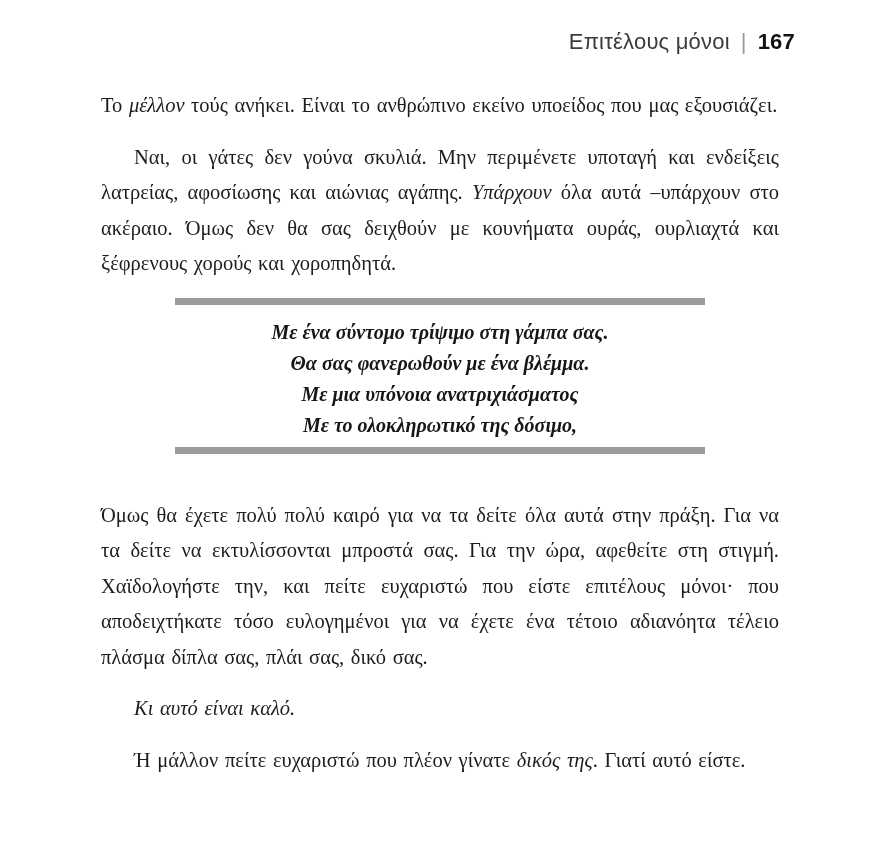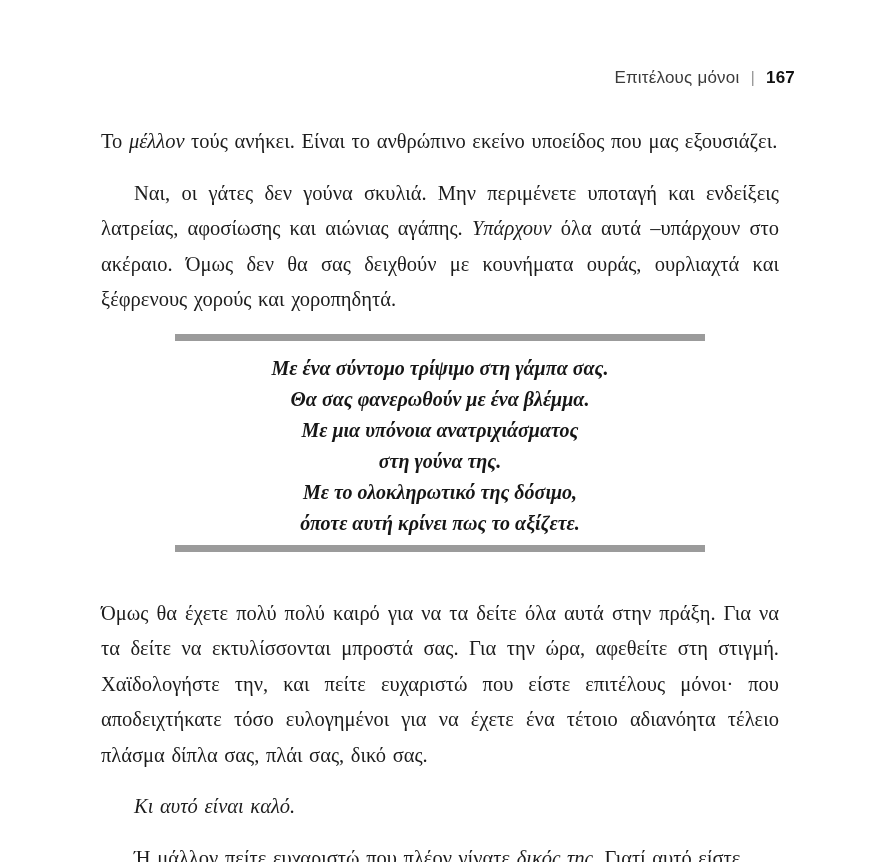--- a/index.html
+++ b/index.html
@@ -9,24 +9,24 @@
     height: 862px;
     margin: 0 auto;
     background: #ffffff;
     box-sizing: border-box;
     padding: 0 85px;
     overflow: hidden;
     font-family: "Liberation Serif", serif;
     color: #1c1c1c;
   }
   .running-head {
-    padding-top: 68px;
+    padding-top: 32px;
     text-align: right;
     font-family: "Liberation Sans", sans-serif;
-    font-size: 17px;
+    font-size: 22px;
     letter-spacing: 0.2px;
     color: #3b3b3b;
     line-height: 20px;
   }
   .running-head .sep {
     display: inline-block;
     margin: 0 11px;
     color: #9a9a9a;
     font-weight: 300;
   }
@@ -76,23 +76,21 @@
         <p class="body-par"><span>Το </span><i>μέλλον</i><span> τούς ανήκει. Είναι το ανθρώπινο εκείνο υποείδος που μας εξουσιάζει.</span></p>
         <p class="body-par indent"><span>Ναι, οι γάτες δεν γούνα σκυλιά. Μην περιμένετε υποταγή και ενδείξεις λατρείας, αφοσίωσης και αιώνιας αγάπης. </span><i>Υπάρχουν</i><span> όλα αυτά –υπάρχουν στο ακέραιο. Όμως δεν θα σας δειχθούν με κουνήματα ουράς, ουρλιαχτά και ξέφρενους χορούς και χοροπηδητά.</span></p>
       </div>
 
     <div class="quote-block">
       <div class="quote-rule"></div>
       <div class="quote-lines">
           <div class="quote-line">Με ένα σύντομο τρίψιμο στη γάμπα σας.</div>
           <div class="quote-line">Θα σας φανερωθούν με ένα βλέμμα.</div>
           <div class="quote-line">Με μια υπόνοια ανατριχιάσματος</div>
-          <div class="quote-line">στη γούνα της.</div>
           <div class="quote-line">Με το ολοκληρωτικό της δόσιμο,</div>
-          <div class="quote-line">όποτε αυτή κρίνει πως το αξίζετε.</div>
         </div>
       <div class="quote-rule"></div>
     </div>
 
     <div class="after-quote">
         <p class="body-par"><span>Όμως θα έχετε πολύ πολύ καιρό για να τα δείτε όλα αυτά στην πράξη. Για να τα δείτε να εκτυλίσσονται μπροστά σας. Για την ώρα, αφεθείτε στη στιγμή. Χαϊδολογήστε την, και πείτε ευχαριστώ που είστε επιτέλους μόνοι· που αποδειχτήκατε τόσο ευλογημένοι για να έχετε ένα τέτοιο αδιανόητα τέλειο πλάσμα δίπλα σας, πλάι σας, δικό σας.</span></p>
         <p class="body-par indent"><i>Κι αυτό είναι καλό.</i></p>
         <p class="body-par indent"><span>Ή μάλλον πείτε ευχαριστώ που πλέον γίνατε </span><i>δικός της</i><span>. Γιατί αυτό είστε.</span></p>
       </div>
 

